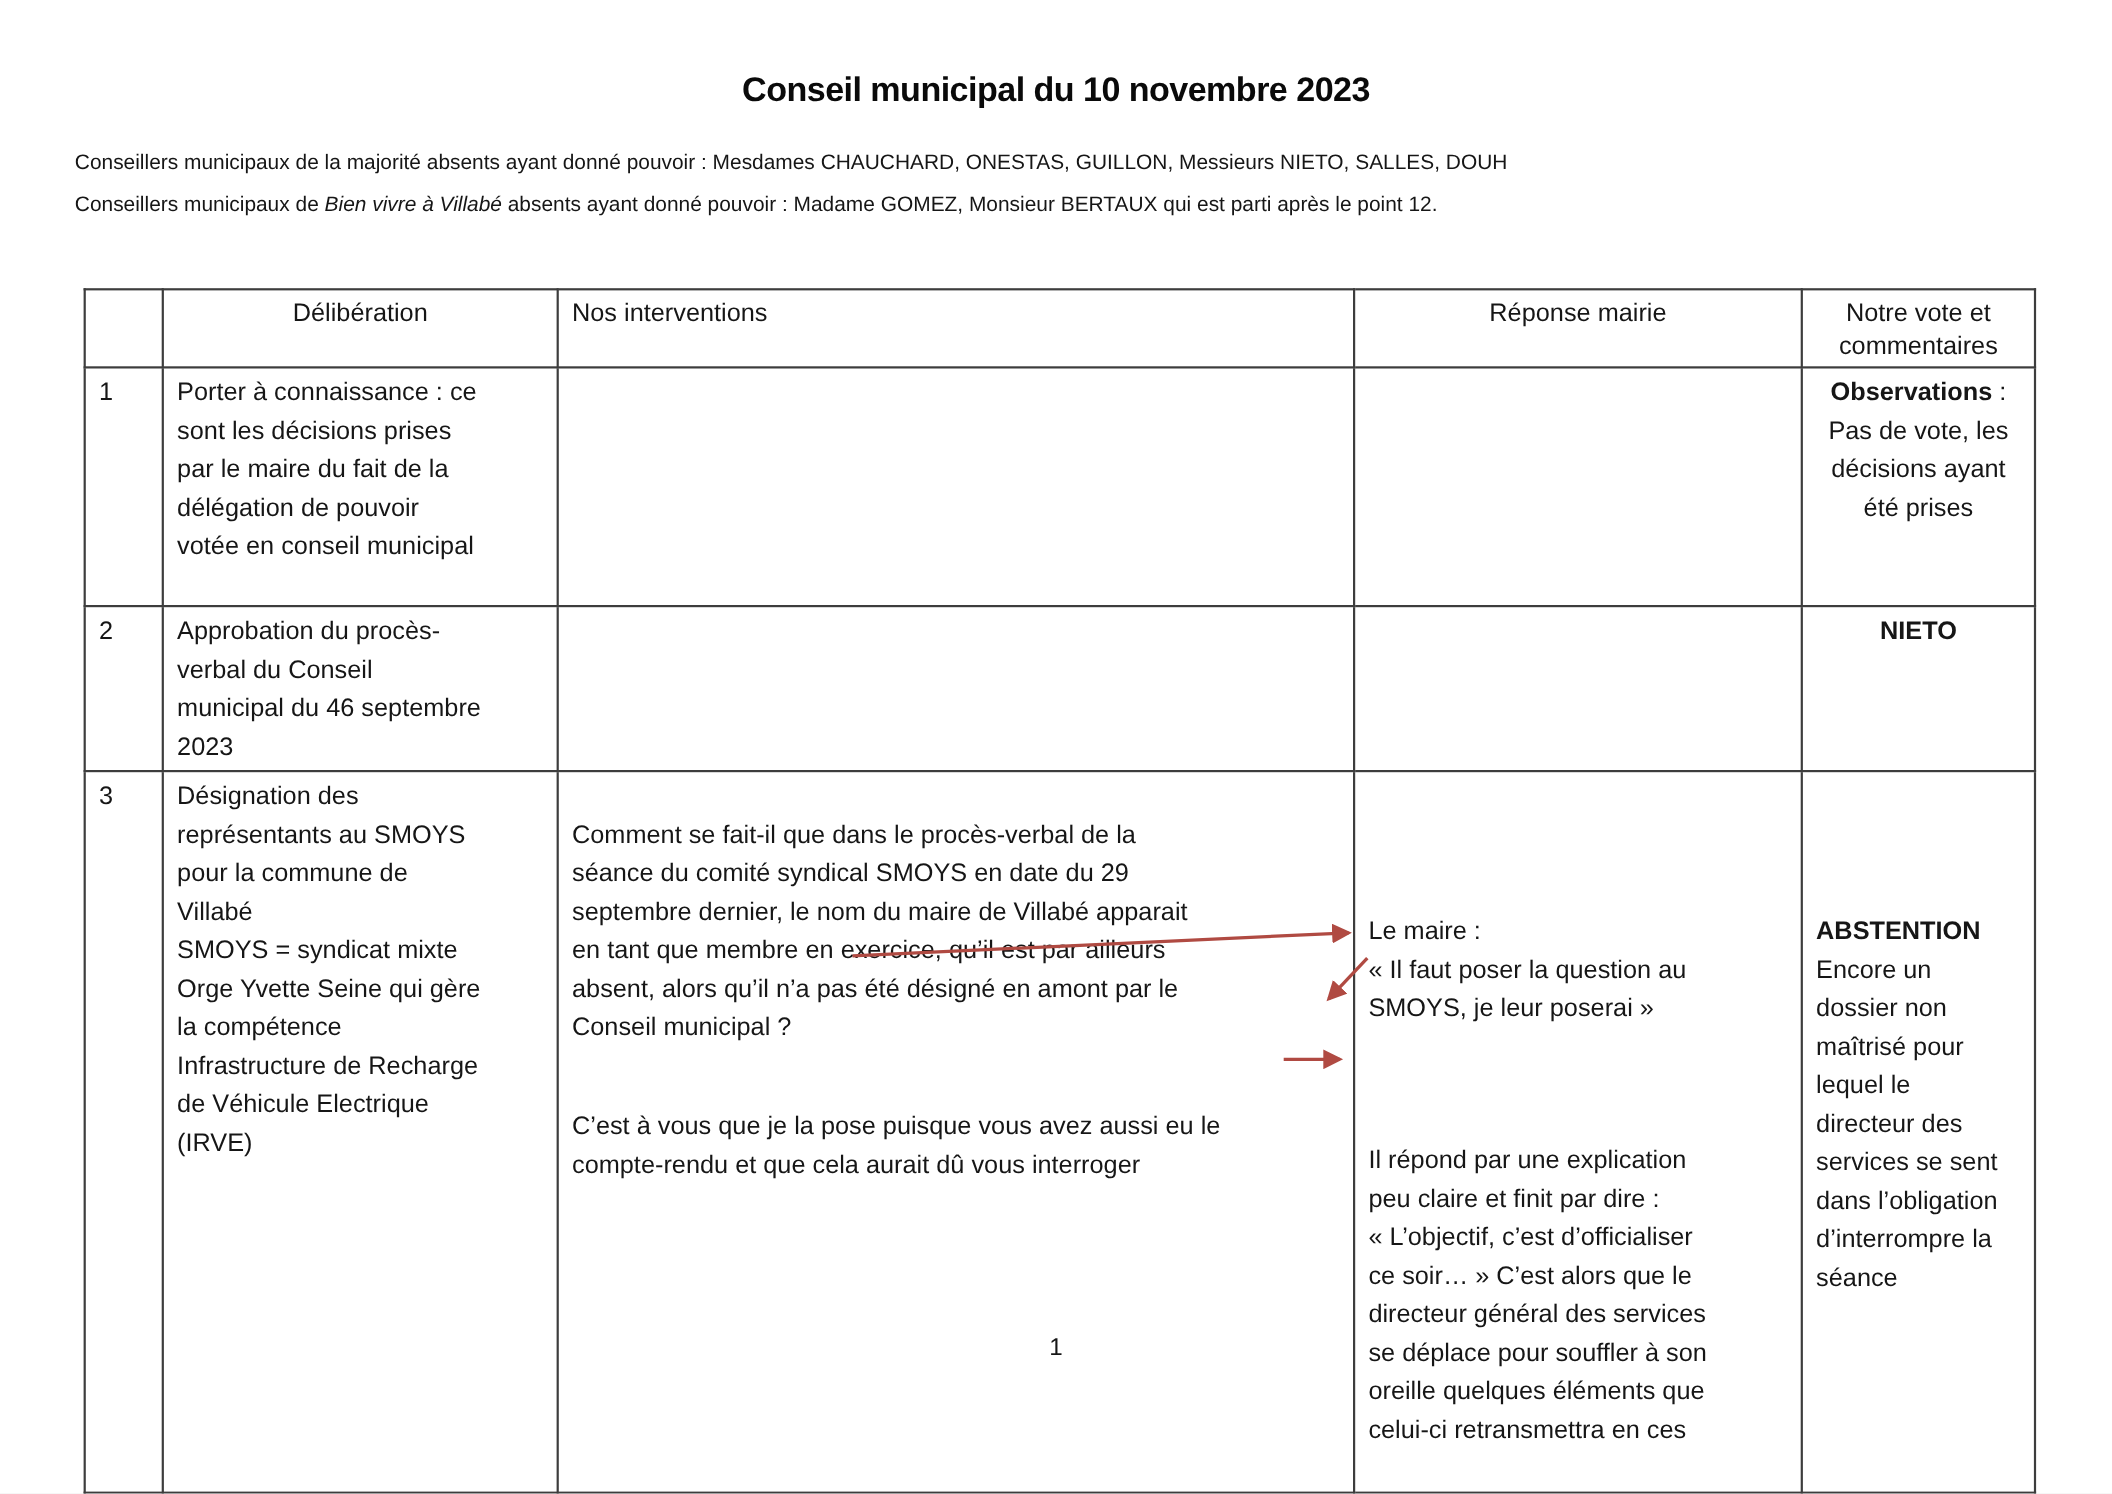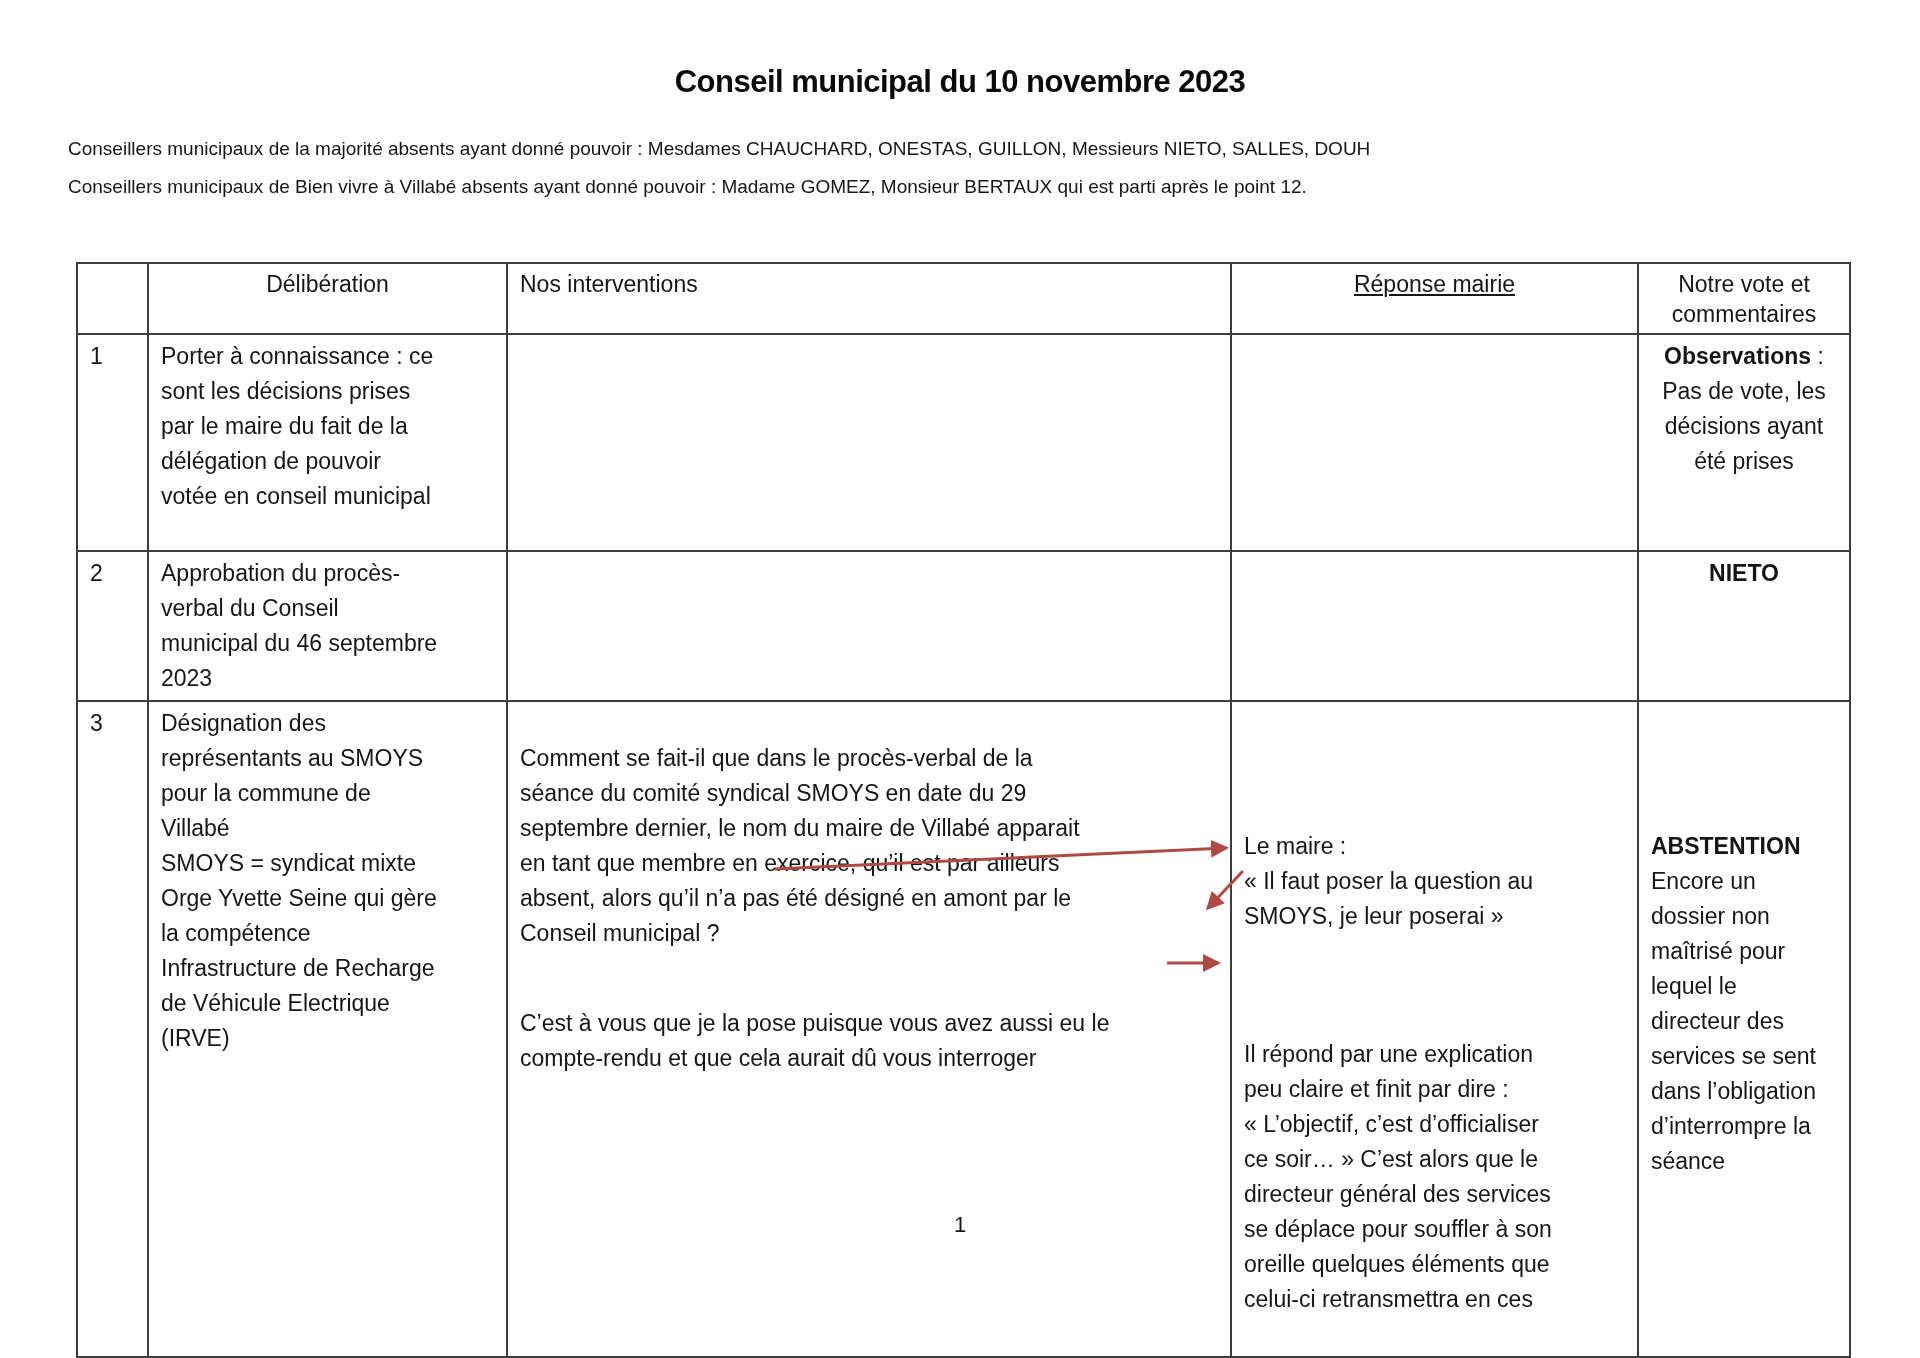--- a/index.html
+++ b/index.html
@@ -17,21 +17,21 @@
     text-align:center;
     font-size:31px;line-height:40px;
     font-weight:800;letter-spacing:-0.5px;
     color:#0a0a0a;
   }
   .intro{
     position:absolute;top:130px;left:68px;width:1800px;
     font-size:19px;line-height:38px;color:#161616;
   }
   .intro-line{white-space:nowrap;}
-  .italic{}
+  .italic{font-style:italic;}
 
   table.minutes{
     position:absolute;left:76px;top:262px;
     width:1773px;
     border-collapse:collapse;
     table-layout:fixed;
     font-size:23px;line-height:35px;color:#161616;
   }
   table.minutes col.c-num{width:71px;}
   table.minutes col.c-delib{width:359px;}
@@ -43,21 +43,21 @@
     vertical-align:top;
     padding:4px 12px;
     white-space:pre-line;
     overflow:hidden;
     margin-left:16px;
   }
   tr.hdr{height:61px;}
   tr.hdr th{font-weight:normal;line-height:30px;padding-top:5px;}
   th.th-delib{font-weight:bold;text-align:center;}
   th.th-interv{text-align:left;}
-  th.th-rep{text-align:center;text-decoration:underline;}
+  th.th-rep{text-align:center;}
   th.th-vote{font-weight:bold;text-align:center;}
 
   tr.row-1{height:217px;}
   tr.row-2{height:144px;}
   tr.row-3{height:504px;}
 
   td.num{padding-left:14px;}
   td.vote-center{vertical-align:middle;text-align:center;}
   td.vote-pour{vertical-align:middle;text-align:center;font-weight:bold;}
   .bold{font-weight:bold;}

